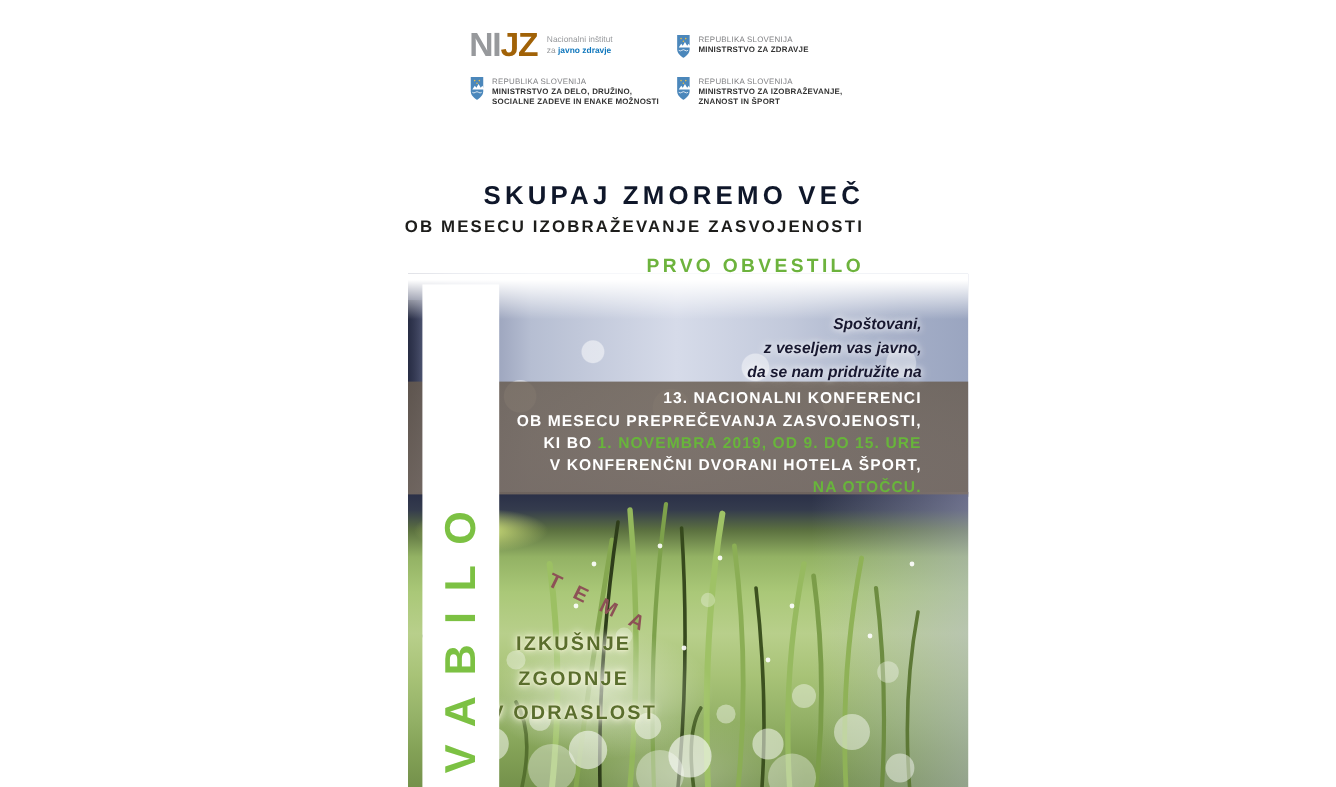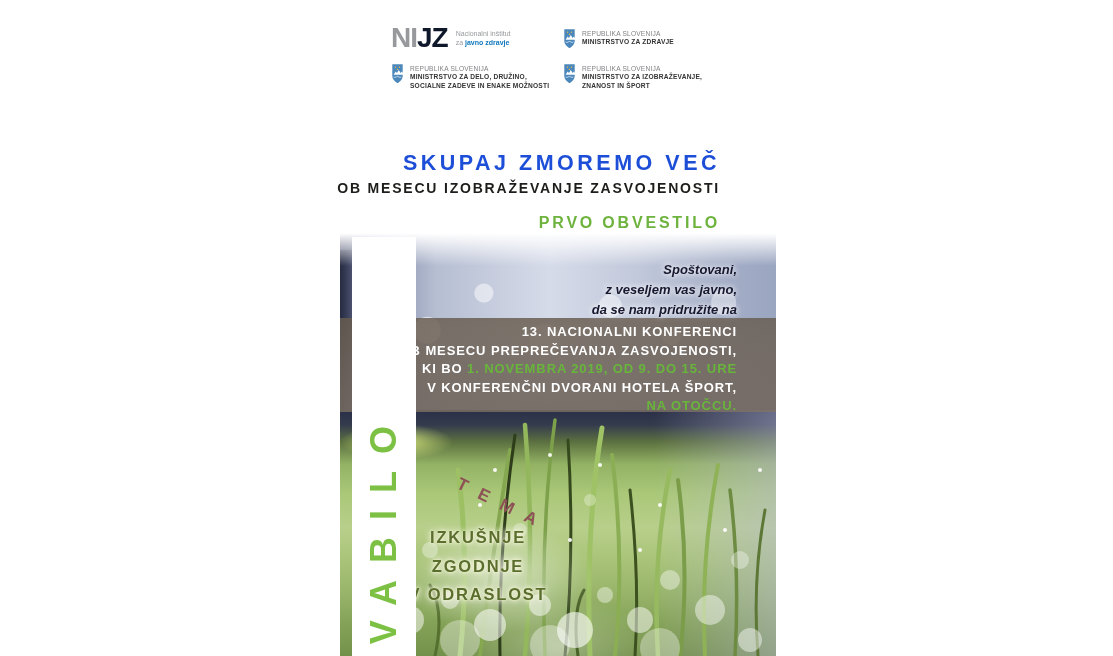--- a/index.html
+++ b/index.html
@@ -3,41 +3,41 @@
 <meta charset="utf-8">
 <style>
   html,body{margin:0;padding:0;background:#ffffff;}
   .page{position:relative;width:1113px;height:656px;background:#ffffff;overflow:hidden;
         font-family:"Liberation Sans",sans-serif;}
 
   
   .logo{position:absolute;display:flex;align-items:flex-start;}
   .nijz{left:391px;top:24px;}
   .nijz-acro{font-size:28px;line-height:28px;font-weight:bold;letter-spacing:-1px;}
-  .ni{color:#97999c}.jz{color:#0f172a}
+  .ni{color:#97999c}.jz{color:#a16207}
   .nijz-text{margin-left:8px;margin-top:5px;font-size:7px;line-height:9px;color:#97999c;}
   .jzv{color:#0f77bd;font-weight:bold;}
   .ministry{gap:6px;}
   .m-zdravje{left:563px;top:28px;}
   .m-delo{left:391px;top:63px;}
   .m-izobr{left:563px;top:63px;}
   .coa{width:13px;height:22px;flex:0 0 auto;}
   .min-text{font-size:6.6px;line-height:8.4px;letter-spacing:.2px;padding-top:2px;}
   .min-rep{color:#808184;}
   .min-line{color:#333333;font-weight:bold;}
 
   
   .header{position:absolute;top:150px;right:393px;text-align:right;z-index:20;}
-  .h-title{font-size:21.5px;font-weight:bold;letter-spacing:3.5px;color:#1d4ed8;line-height:26px;}
+  .h-title{font-size:21.5px;font-weight:bold;letter-spacing:3.5px;color:#0f172a;line-height:26px;}
   .h-sub{font-size:14px;font-weight:bold;letter-spacing:1.8px;color:#1d1d1b;line-height:24px;}
   .h-sub .green{color:#6db33d;}
   .h-notice{margin-top:14px;font-size:16px;font-weight:bold;letter-spacing:2.8px;color:#6db33d;}
 
   
-  .photo{position:absolute;left:340px;top:228px;width:436px;height:428px;overflow:hidden;}
+  .photo{position:absolute;left:340px;top:228px;width:436px;height:428px;overflow:hidden;padding-left:31px;}
   .ph-sky{position:absolute;left:0;top:0;right:0;height:186px;background:
     linear-gradient(180deg, rgba(255,255,255,0) 52%, rgba(44,49,76,.72) 100%),
     radial-gradient(circle at 20% 55%, rgba(255,255,255,.55) 0 13px, rgba(255,255,255,0) 14px),
     radial-gradient(circle at 33% 35%, rgba(255,255,255,.5) 0 9px, rgba(255,255,255,0) 10px),
     radial-gradient(circle at 47% 60%, rgba(255,255,255,.55) 0 15px, rgba(255,255,255,0) 16px),
     radial-gradient(circle at 62% 42%, rgba(255,255,255,.45) 0 11px, rgba(255,255,255,0) 12px),
     radial-gradient(circle at 76% 58%, rgba(255,255,255,.5) 0 9px, rgba(255,255,255,0) 10px),
     radial-gradient(circle at 88% 40%, rgba(255,255,255,.4) 0 12px, rgba(255,255,255,0) 13px),
     linear-gradient(90deg, #454b68 0%, #7d86a4 8%, #b6bed2 22%, #d6dbe9 48%, #c2c9db 68%, #a4aec7 88%, #9aa5c0 100%);}
   .ph-skyleft{position:absolute;left:0;top:22px;width:16px;height:164px;z-index:2;background:

